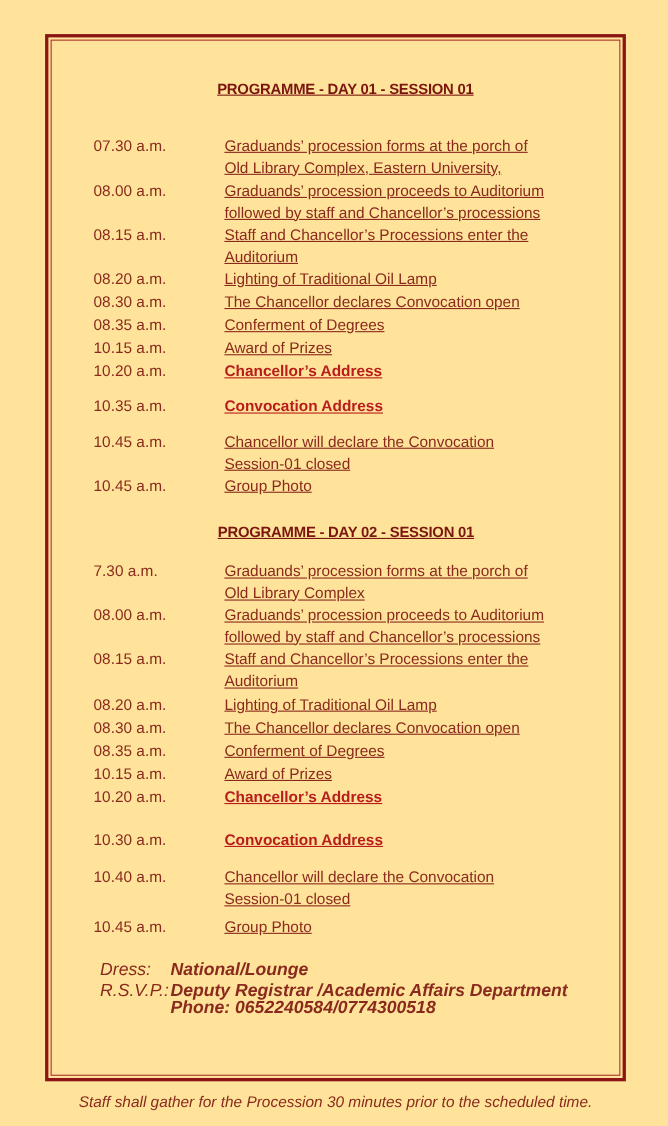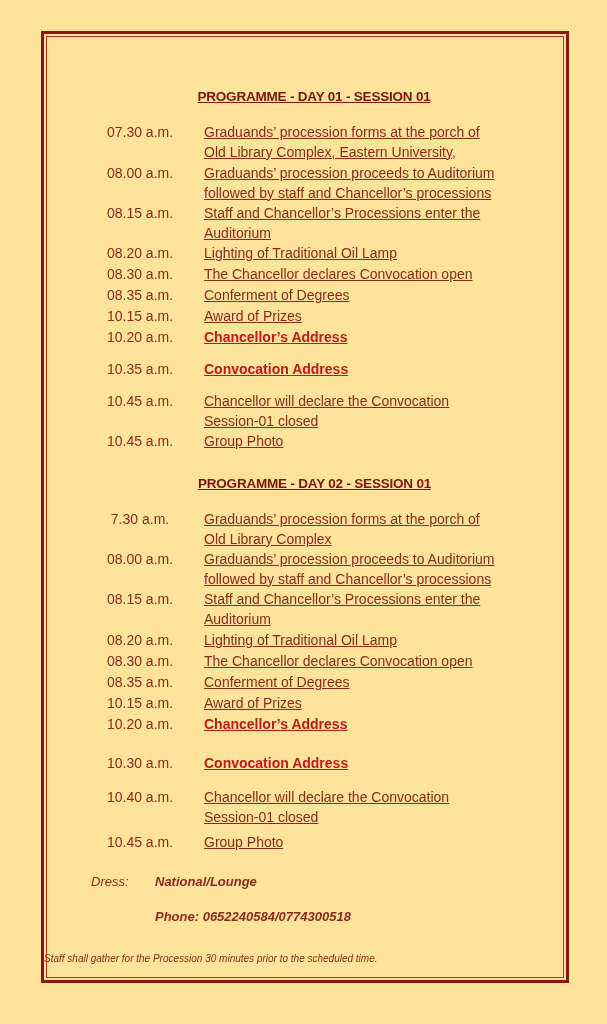--- a/index.html
+++ b/index.html
@@ -40,54 +40,55 @@
     position: absolute;
     left: 41px;
     width: 440px;
     font-size: 14px;
     line-height: 19.5px;
     color: #8a2a1e;
   }
   .row .time {
     position: absolute; left: 0; top: 0;
     width: 110px;
-    text-align: center;
   }
   .row .desc {
     position: absolute; left: 119px; top: 0;
     width: 320px;
     white-space: pre-line;
     text-decoration: underline;
   }
   .row .desc.bold { font-weight: bold; color: #b91c1c; }
   .info {
     position: absolute;
     font-style: italic;
-    font-size: 13px;
+    font-size: 16px;
     line-height: 16px;
     color: #8a2a1e;
   }
   .info .label { position: absolute; left: 0; top: 0; width: 60px; }
   .info .val { position: absolute; left: 64px; top: 0; white-space: nowrap; font-weight: bold; }
   .footer-note {
     position: absolute;
     left: 0; right: 0;
+    text-align: center;
     font-style: italic;
-    font-size: 10px;
+    font-size: 14px;
     color: #8a2a1e;
+    margin-top: 40px;
   }
 </style>
 </head>
 <body>
 
 <div class="frame">
   <div class="frame-inner"></div>
   <div class="content">
 
-    <div class="heading" style="top:55px;padding-left:18px;">PROGRAMME - DAY 01 - SESSION 01</div>
+    <div class="heading" style="top:39px;padding-left:18px;">PROGRAMME - DAY 01 - SESSION 01</div>
 
     <div class="row" style="top:89px;">
       <span class="time">07.30 a.m.</span>
       <span class="desc">Graduands’ procession forms at the porch of
 Old Library Complex, Eastern University,</span>
     </div>
     <div class="row" style="top:130px;">
       <span class="time">08.00 a.m.</span>
       <span class="desc">Graduands’ procession proceeds to Auditorium
 followed by staff and Chancellor’s processions</span>
@@ -179,19 +180,23 @@
     </div>
     <div class="row" style="top:799px;">
       <span class="time">10.45 a.m.</span>
       <span class="desc">Group Photo</span>
     </div>
 
     <div class="info" style="left:47px; top:840px; width:400px; height:16px;">
       <span class="label">Dress:</span>
       <span class="val">National/Lounge</span>
     </div>
+    <div class="info" style="left:47px; top:859px; width:400px; height:16px;">
+      <span class="label">R.S.V.P.:</span>
+      <span class="val">Deputy Registrar /Academic Affairs Department</span>
+    </div>
     <div class="info" style="left:47px; top:875px; width:400px; height:16px;">
       <span class="val">Phone: 0652240584/0774300518</span>
     </div>
 
     <div class="footer-note" style="top:919px;">Staff shall gather for the Procession 30 minutes prior to the scheduled time.</div>
   </div>
 </div>
 
 </body></html>

